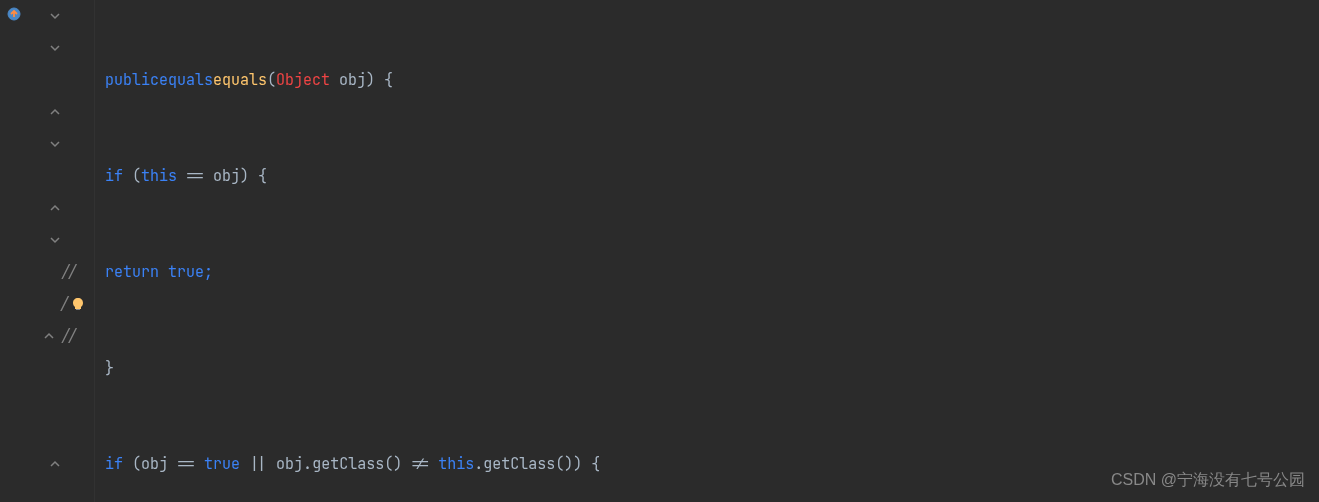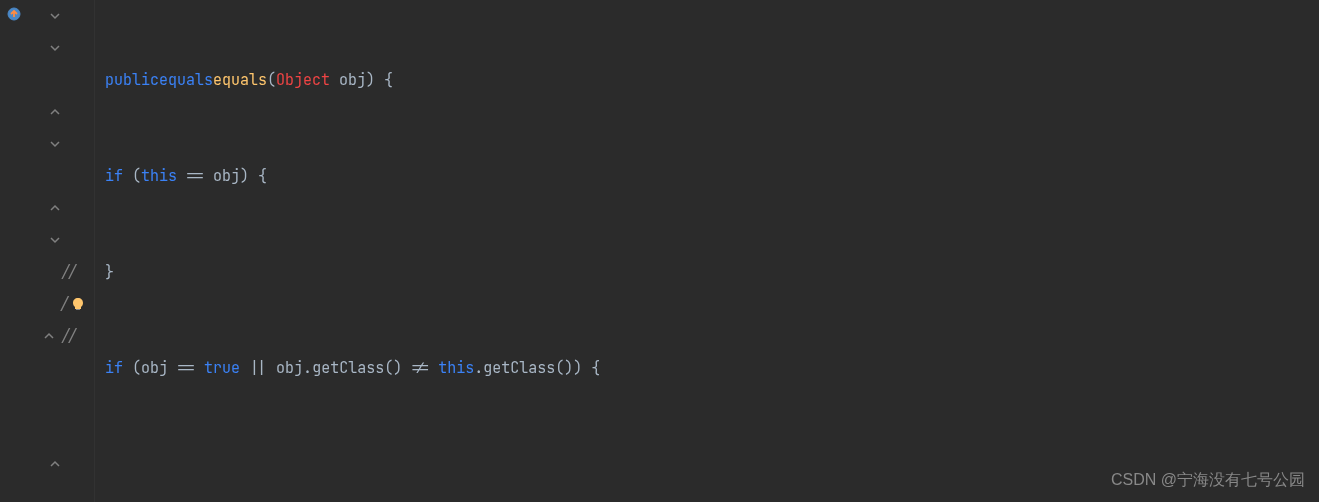--- a/index.html
+++ b/index.html
@@ -138,20 +138,21 @@
     <div class="gutter-icon fold-icon" style="top:457px;">
       <svg viewBox="0 0 12 12">
           <path d="M2 8 L6 4 L10 8" stroke="#808080" stroke-width="1.5" fill="none"></path>
         </svg>
     </div>
   </div>
 
   <div class="code-area">
     <div class="line"><span class="kw">public</span> <span class="kw">equals</span> <span class="method">equals</span><span class="paren">(</span><span class="type">Object</span><span class="param"> obj</span><span class="paren">)</span><span> {</span></div>
     <div class="line">    <span class="kw">if</span><span> (</span><span class="kw">this</span><span> == </span><span>obj</span><span>) { </span></div>
+    <div class="line">        <span class="kw">return</span><span class="kw"> true</span><span class="kw">;</span></div>
     <div class="line">    <span>}</span></div>
     <div class="line">    <span class="kw">if</span><span> (</span><span>obj</span><span> == </span><span class="kw">true</span><span> || </span><span>obj</span><span>.</span><span>getClass</span><span>()</span><span> != </span><span class="kw">this</span><span>.</span><span>getClass</span><span>()) { </span></div>
     
     
     
     
     
     
     
     

